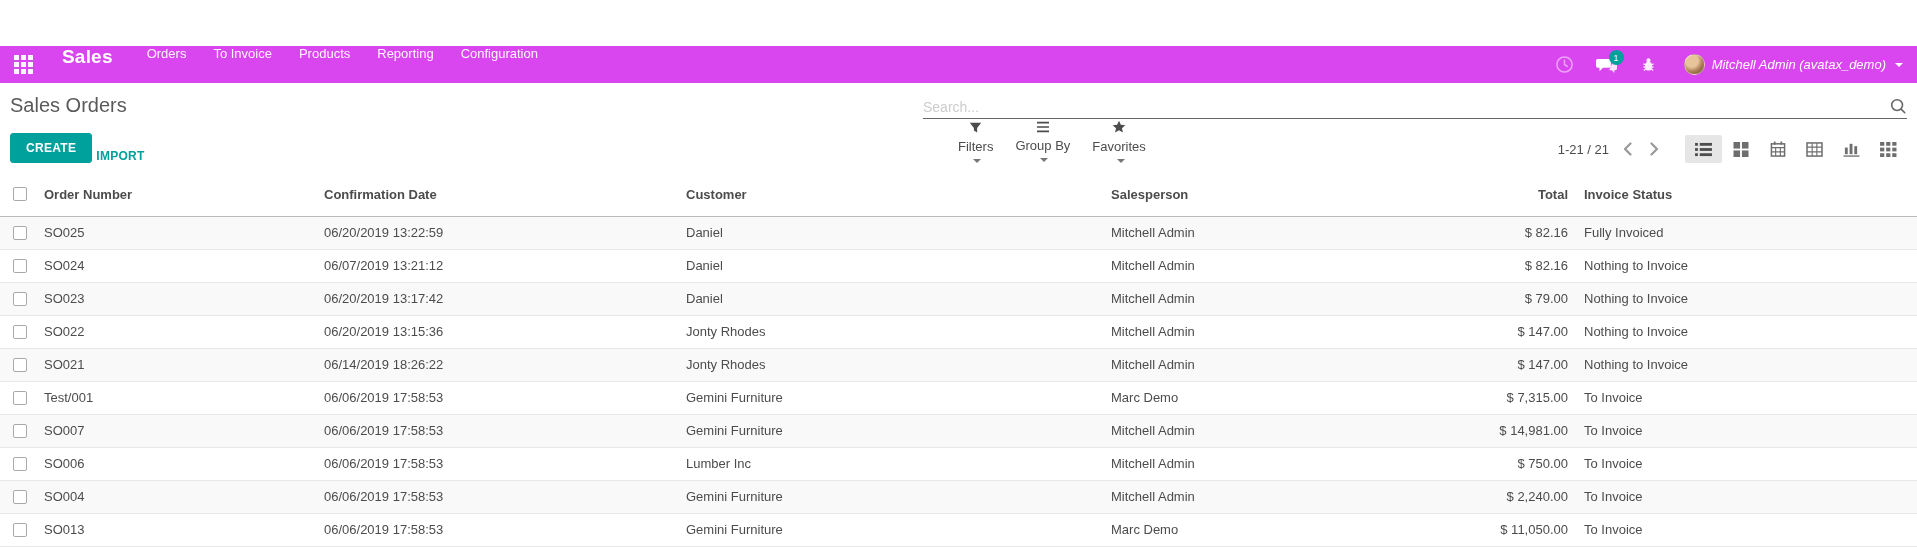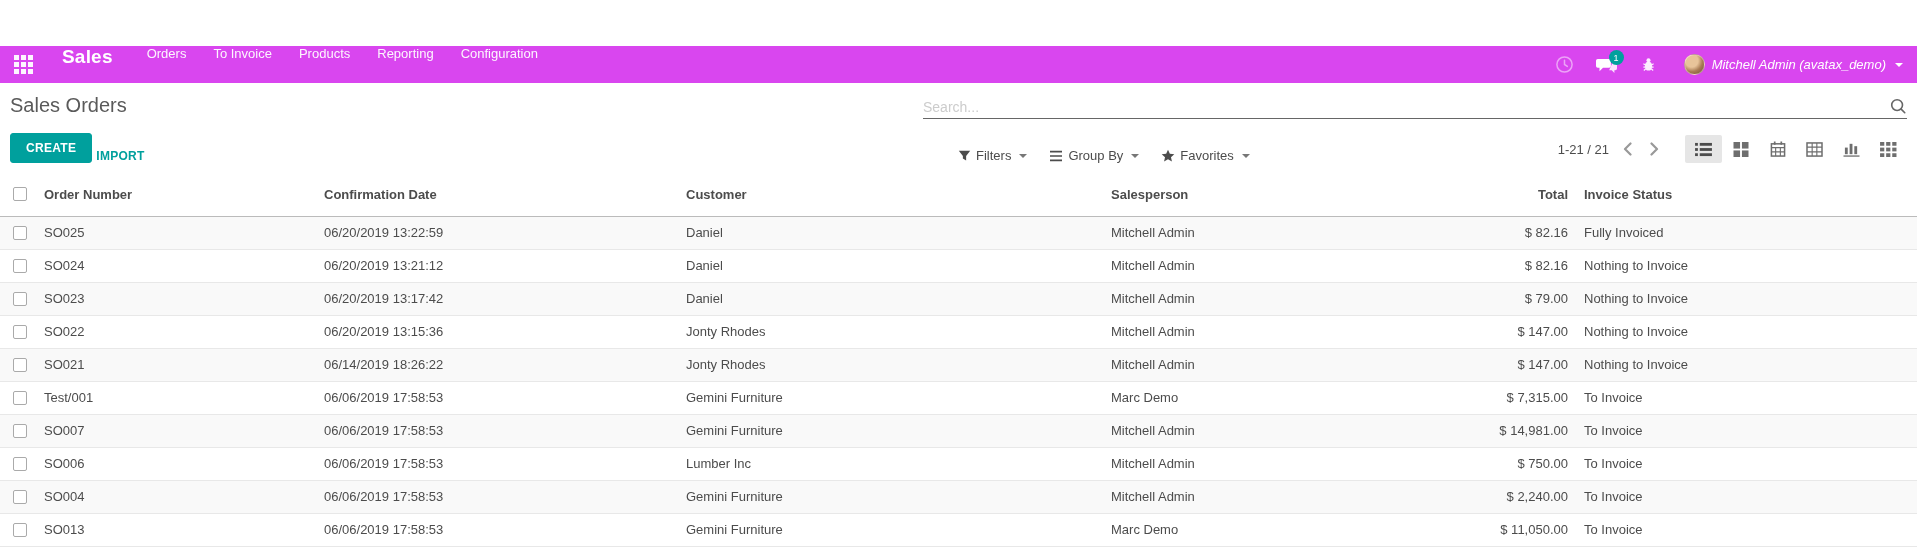--- a/index.html
+++ b/index.html
@@ -32,21 +32,21 @@
   .searchbox input { border:none; outline:none; flex:1; font-size:14px; color:#4c4c4c;
                      font-family:"Liberation Sans", sans-serif; background:transparent; }
   .searchbox input::placeholder { color:#ccc; }
   .cp-row2 { display:flex; align-items:flex-end; padding:8px 10px 4px 10px; height:44px; position:relative; }
   .btn-create { background:#00A09D; color:#fff; border:1px solid #00A09D; font-size:12px; font-weight:bold;
                 padding:7px 15px; border-radius:3px; cursor:pointer; letter-spacing:.3px;
                 font-family:"Liberation Sans", sans-serif; }
   .btn-import { background:transparent; border:none; color:#00A09D; font-size:12px; font-weight:bold;
                 margin-left:4px; cursor:pointer; letter-spacing:.3px; font-family:"Liberation Sans", sans-serif; }
   .filter-group { position:absolute; left:958px; display:flex; align-items:center; gap:22px; font-size:13px; color:#4c4c4c; }
-  .filter-btn { display:flex; align-items:center; gap:5px; cursor:pointer; }
+  .filter-btn { display:flex; align-items:center; gap:5px; cursor:pointer;flex-direction:column; }
   .small-caret { width:0; height:0; border-left:4px solid transparent; border-right:4px solid transparent;
                  border-top:4px solid #777; margin-left:3px; }
   .pager-zone { margin-left:auto; display:flex; align-items:center; gap:4px; }
   .pager-text { font-size:13px; color:#4c4c4c; margin-right:10px; }
   .pager-nav { display:flex; gap:18px; margin-right:22px; }
   .chev { cursor:pointer; display:flex; align-items:center; }
   .view-switcher { display:flex; align-items:center; }
   .vs-btn { width:37px; height:28px; display:flex; align-items:center; justify-content:center; cursor:pointer; border-radius:2px; }
   .vs-btn.active { background:#e6e6e6; }
 
@@ -263,21 +263,21 @@
         <td class="cell-cust">Daniel</td>
         <td class="cell-sales">Mitchell Admin</td>
         <td class="cell-total">$ 82.16</td>
         <td class="cell-status">Fully Invoiced</td>
       </tr>
       <tr>
         <td>
           <div class="cb"></div>
         </td>
         <td class="cell-order">SO024</td>
-        <td class="cell-date">06/20/2019 13:21:12</td>
+        <td class="cell-date">06/07/2019 13:21:12</td>
         <td class="cell-cust">Daniel</td>
         <td class="cell-sales">Mitchell Admin</td>
         <td class="cell-total">$ 82.16</td>
         <td class="cell-status">Nothing to Invoice</td>
       </tr>
       <tr>
         <td>
           <div class="cb"></div>
         </td>
         <td class="cell-order">SO023</td>

